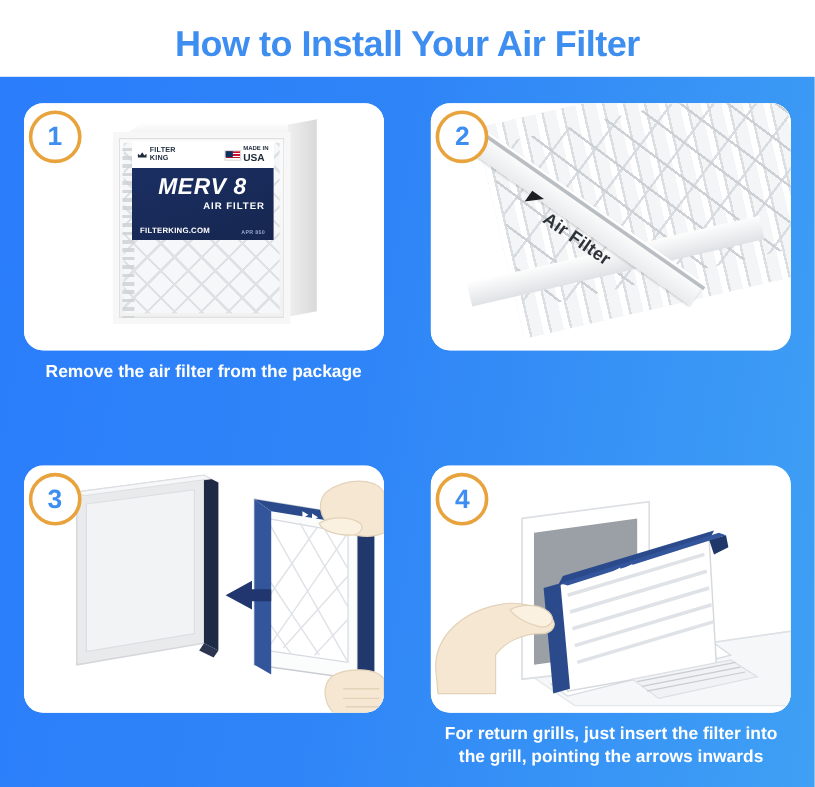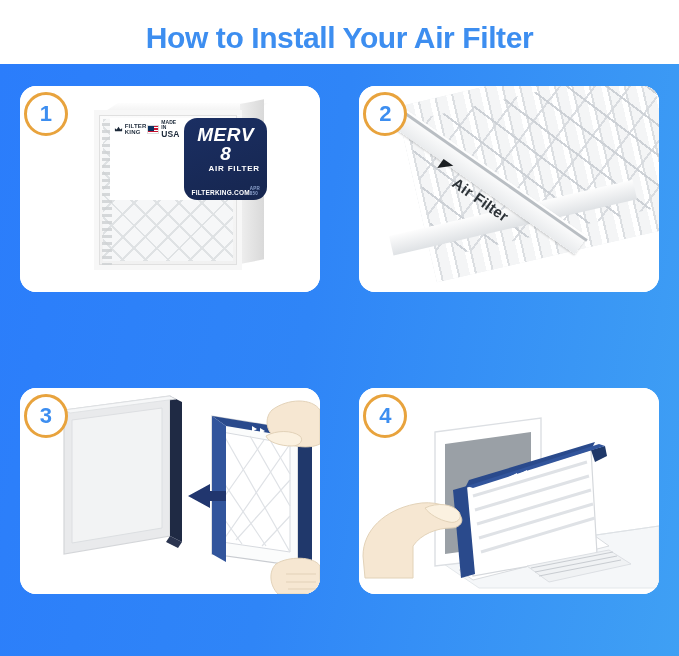--- a/index.html
+++ b/index.html
@@ -167,21 +167,21 @@
 
   .label {
     position: absolute;
     left: 16px;
     top: 14px;
     width: 118px;
     height: 82px;
     background: #ffffff;
     z-index: 3;
     display: flex;
-    flex-direction: row;
+    flex-direction: column;
   }
   .label-top {
     height: 22px;
     display: flex;
     align-items: center;
     justify-content: space-between;
     padding: 0 4px;
     background: #ffffff;
   }
   .brand {
@@ -229,21 +229,20 @@
     line-height: 1;
   }
   .label-blue {
     flex: 1;
     background: linear-gradient(160deg,#1b2f63 0%, #16264f 100%);
     position: relative;
     padding: 7px 7px 4px 7px;
     display: flex;
     flex-direction: column;
     justify-content: space-between;
-    border-radius: 13px;
   }
   .merv {
     font-size: 19px;
     font-weight: bold;
     color: #ffffff;
     font-style: italic;
     letter-spacing: .5px;
     line-height: 1;
     text-align: center;
   }
@@ -407,20 +406,21 @@
                   <div class="label-foot">
                     <span class="site">FILTERKING.COM</span>
                     <span class="apr">APR 850</span>
                   </div>
                 </div>
               </div>
             </div>
           </div>
         </div>
 
+        <div class="caption">Remove the air filter from the package</div>
       </div>
 
       <div class="step">
         <div class="card">
 
           <div class="badge">
             <span class="badge-num">2</span>
           </div>
 
           <div class="photo2">
@@ -534,17 +534,18 @@
 
               <g>
                 <path d="M4,168 C4,142 26,122 56,116 C74,112 92,118 100,126 C106,132 102,140 92,140
                          C78,140 62,146 54,158 L54,190 L6,190 Z" fill="#f6e7d2" stroke="#e2d2b8" stroke-width="1"></path>
                 <path d="M66,120 C78,114 94,116 100,124 C104,130 98,136 90,134 C80,132 70,126 66,120 Z" fill="#fbf1e0" stroke="#e2d2b8" stroke-width="1"></path>
               </g>
             </svg>
           </div>
         </div>
 
+        <div class="caption">For return grills, just insert the filter into the grill, pointing the arrows inwards</div>
       </div>
 
     </div>
   </div>
 </div>
 
 </body></html>

